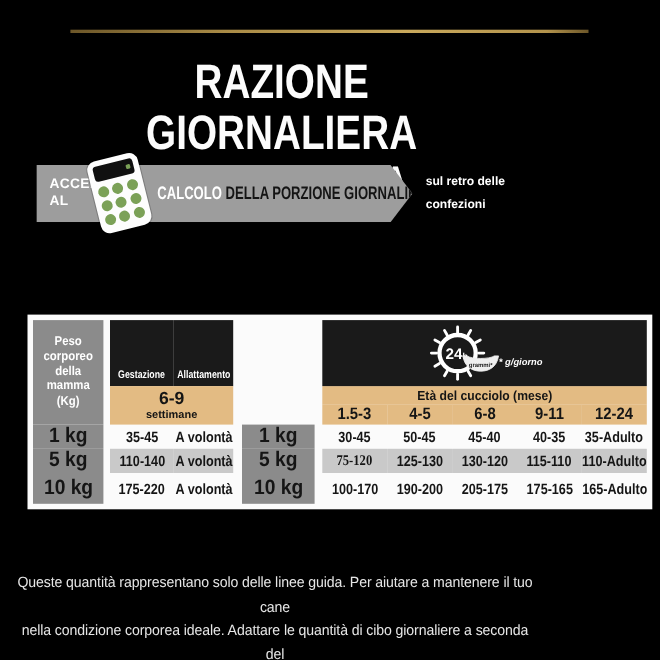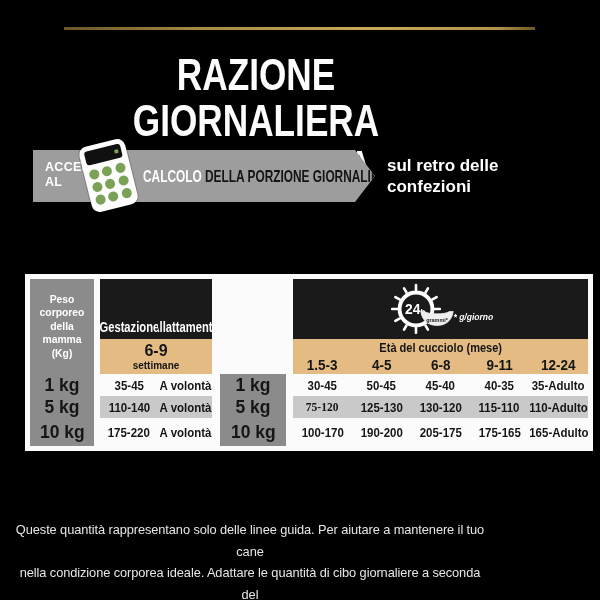--- a/index.html
+++ b/index.html
@@ -20,45 +20,45 @@
 
   
   .banner{position:absolute;left:33px;top:150px;width:342px;height:52px;background:#9d9d9d;
     clip-path:polygon(0 0,calc(100% - 20px) 0,100% 50%,calc(100% - 20px) 100%,0 100%);}
   .accedi{position:absolute;left:12px;top:10px;color:#fff;font-weight:bold;font-size:12.5px;
     line-height:15px;letter-spacing:.3px;}
   .calc-text{position:absolute;left:110px;top:17px;font-size:16.5px;font-weight:bold;
     white-space:nowrap;transform:scaleX(.72);transform-origin:left center;}
   .calc-text .em{color:#fff;}
   .calc-text .rest{color:#141414;}
-  .retro{position:absolute;left:387px;top:155px;color:#fff;font-weight:bold;font-size:17px;line-height:21px;}
+  .retro{position:absolute;left:387px;top:155px;color:#fff;font-weight:bold;font-size:11px;line-height:21px;}
 
   
   .calculator{position:absolute;left:85px;top:142px;width:47px;height:67px;background:#fdfdfd;
     border-radius:8px;transform:rotate(-14deg);z-index:3;box-shadow:0 0 0 1px rgba(0,0,0,.2);}
   .calc-screen{position:absolute;left:5px;top:5px;right:5px;height:14px;background:#101010;border-radius:3px;}
   .calc-screen .dot{position:absolute;right:3px;top:5px;width:4px;height:4px;background:#7ba157;border-radius:1px;}
   .calc-keys{position:absolute;left:5px;top:24px;width:37px;display:grid;
     grid-template-columns:repeat(3,1fr);gap:3px;}
   .calc-keys i{width:10px;height:10px;border-radius:50%;background:#7ba157;display:block;}
 
   
-  .table-frame{position:absolute;left:25px;top:274px;width:568px;height:177px;background:#fbfbfb;
+  .table-frame{position:absolute;left:25px;top:286px;width:568px;height:177px;background:#fbfbfb;
     box-sizing:border-box;padding:5px;}
   .tgrid{display:grid;width:558px;height:167px;
     grid-template-columns:64px 6px 58px 54px 8px 66px 7px repeat(5,59px);
     grid-template-rows:60px 17px 18px 22px 22px 28px;}
   .cell{display:flex;align-items:center;justify-content:center;overflow:hidden;}
   .blackcell{background:#1a1a1a;}
   .tancell{background:#e3bb83;}
   .graycol{background:#8b8b8b;}
   .stripe{background:#c9c9c9;}
   .hdr-txt{color:#fff;font-weight:bold;font-size:11.5px;line-height:13.5px;text-align:center;
     transform:scaleX(.9);transform-origin:center;}
-  .colhdr{color:#fff;font-weight:bold;font-size:14px;align-items:flex-end;padding-bottom:4px;box-sizing:border-box;}
+  .colhdr{color:#fff;font-weight:bold;font-size:10px;align-items:flex-end;padding-bottom:4px;box-sizing:border-box;}
   .colhdr span{display:inline-block;transform:scaleX(.8);transform-origin:center;white-space:nowrap;}
   .weeks{flex-direction:column;color:#151515;line-height:1;}
   .weeks .wv{font-size:16px;font-weight:bold;}
   .weeks .wu{font-size:10px;font-weight:bold;margin-top:2px;}
   .agehdr{color:#151515;font-weight:bold;font-size:12px;}
   .agehdr span{display:inline-block;transform:scaleX(.92);}
   .agenum{color:#151515;font-weight:bold;font-size:15px;align-items:flex-start;}
   .agenum span{display:inline-block;transform:scaleX(.9);}
   .kgcell{color:#151515;font-weight:bold;font-size:19px;}
   .kgcell span{display:inline-block;transform:scaleX(.92);}

